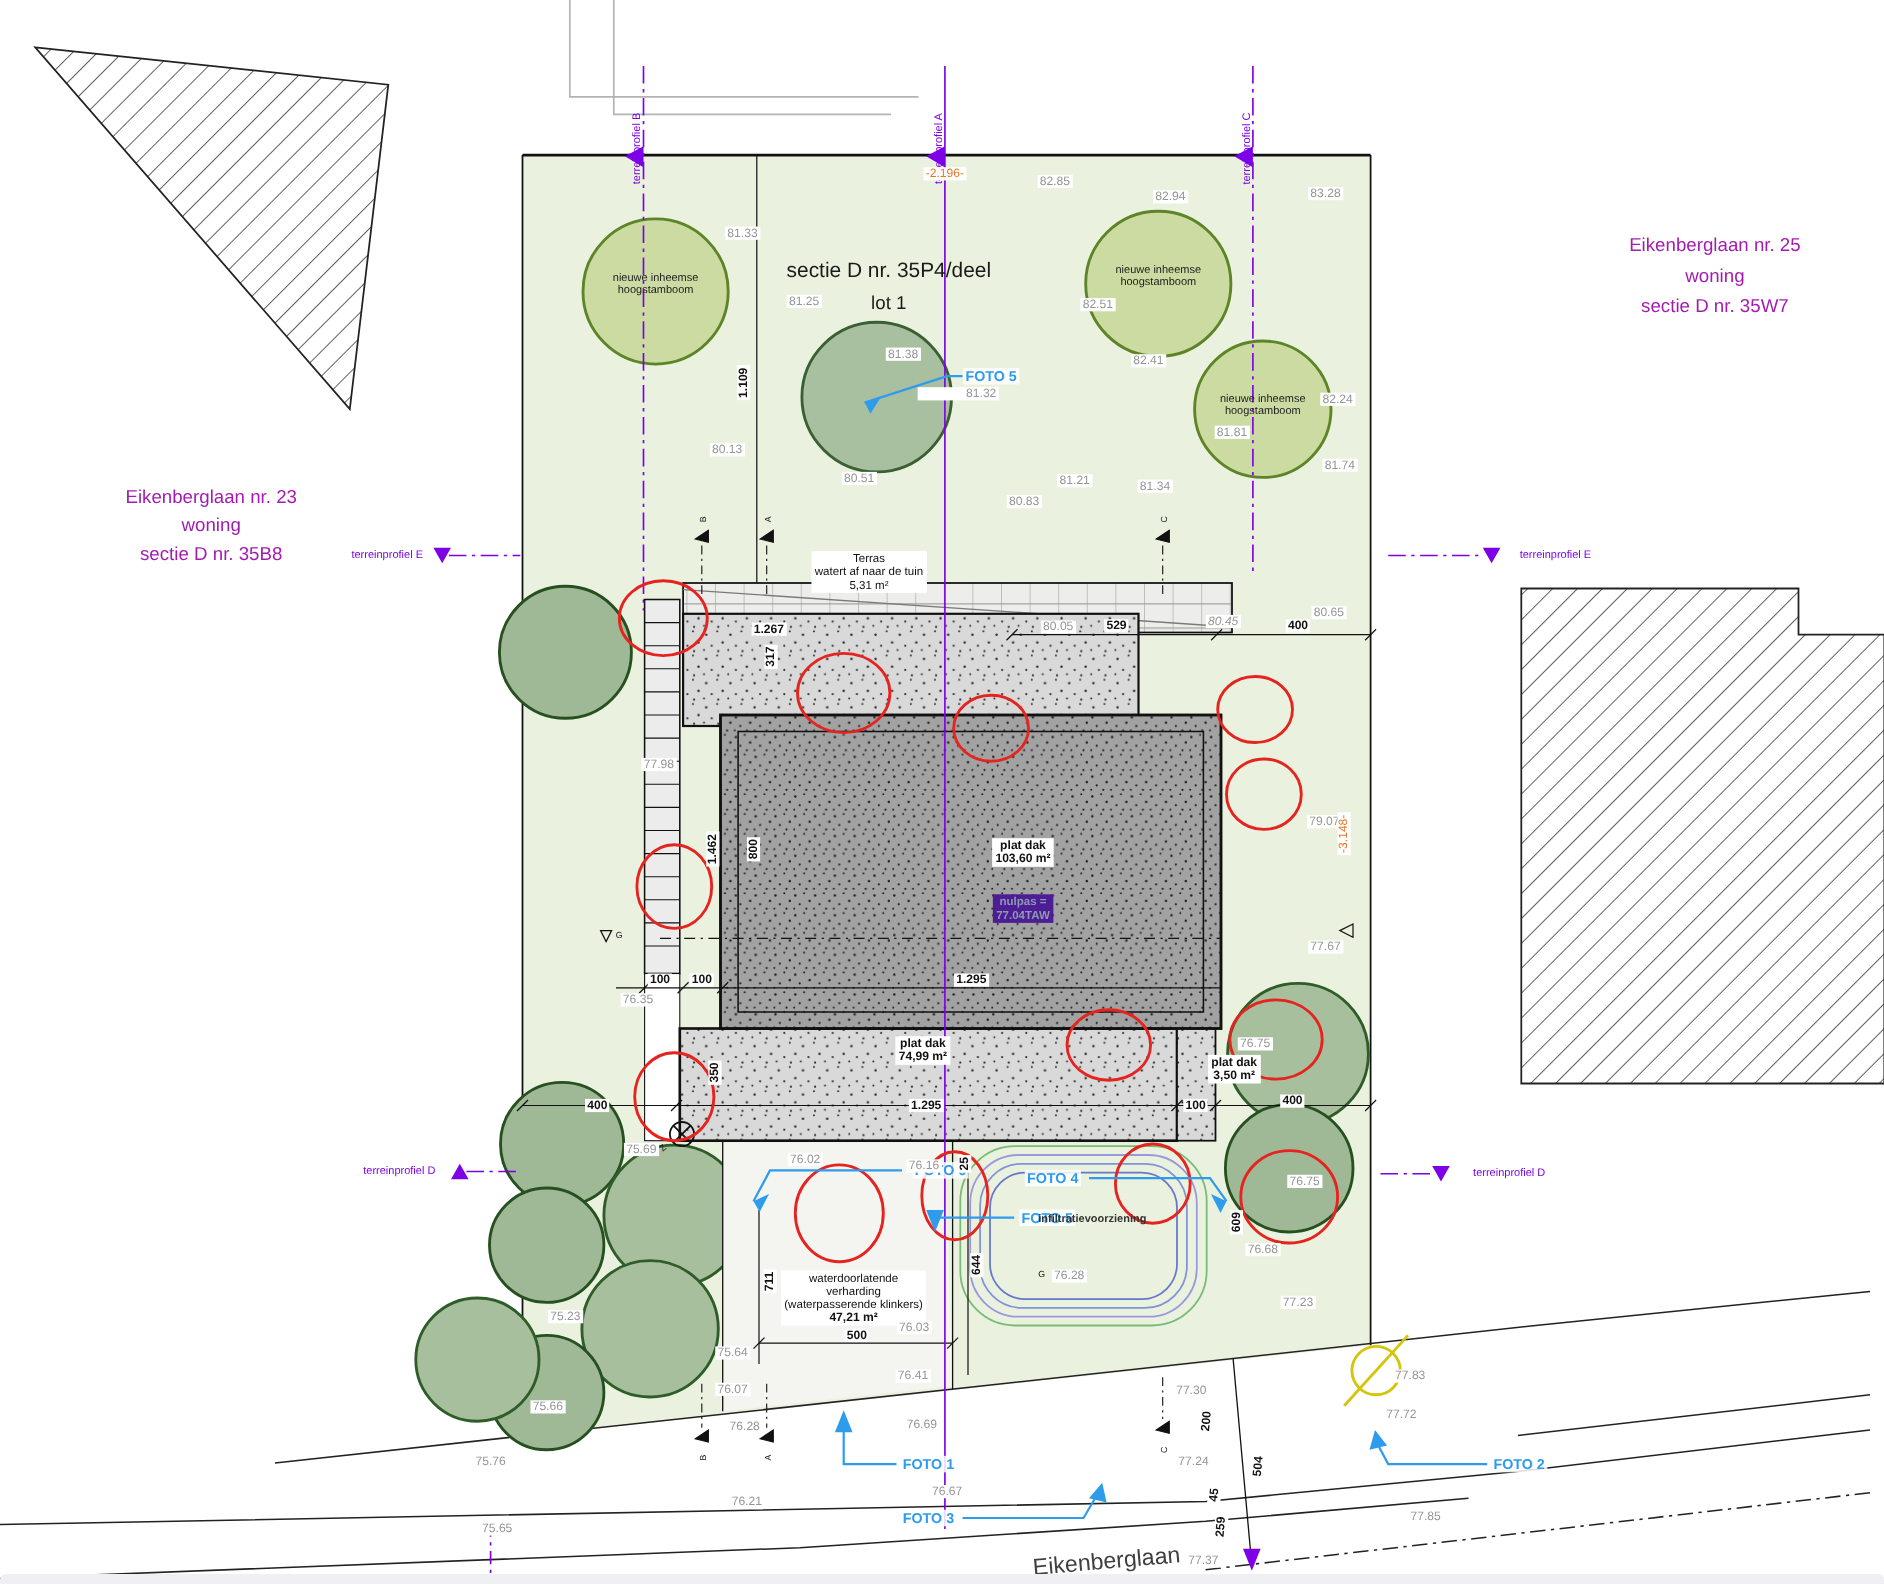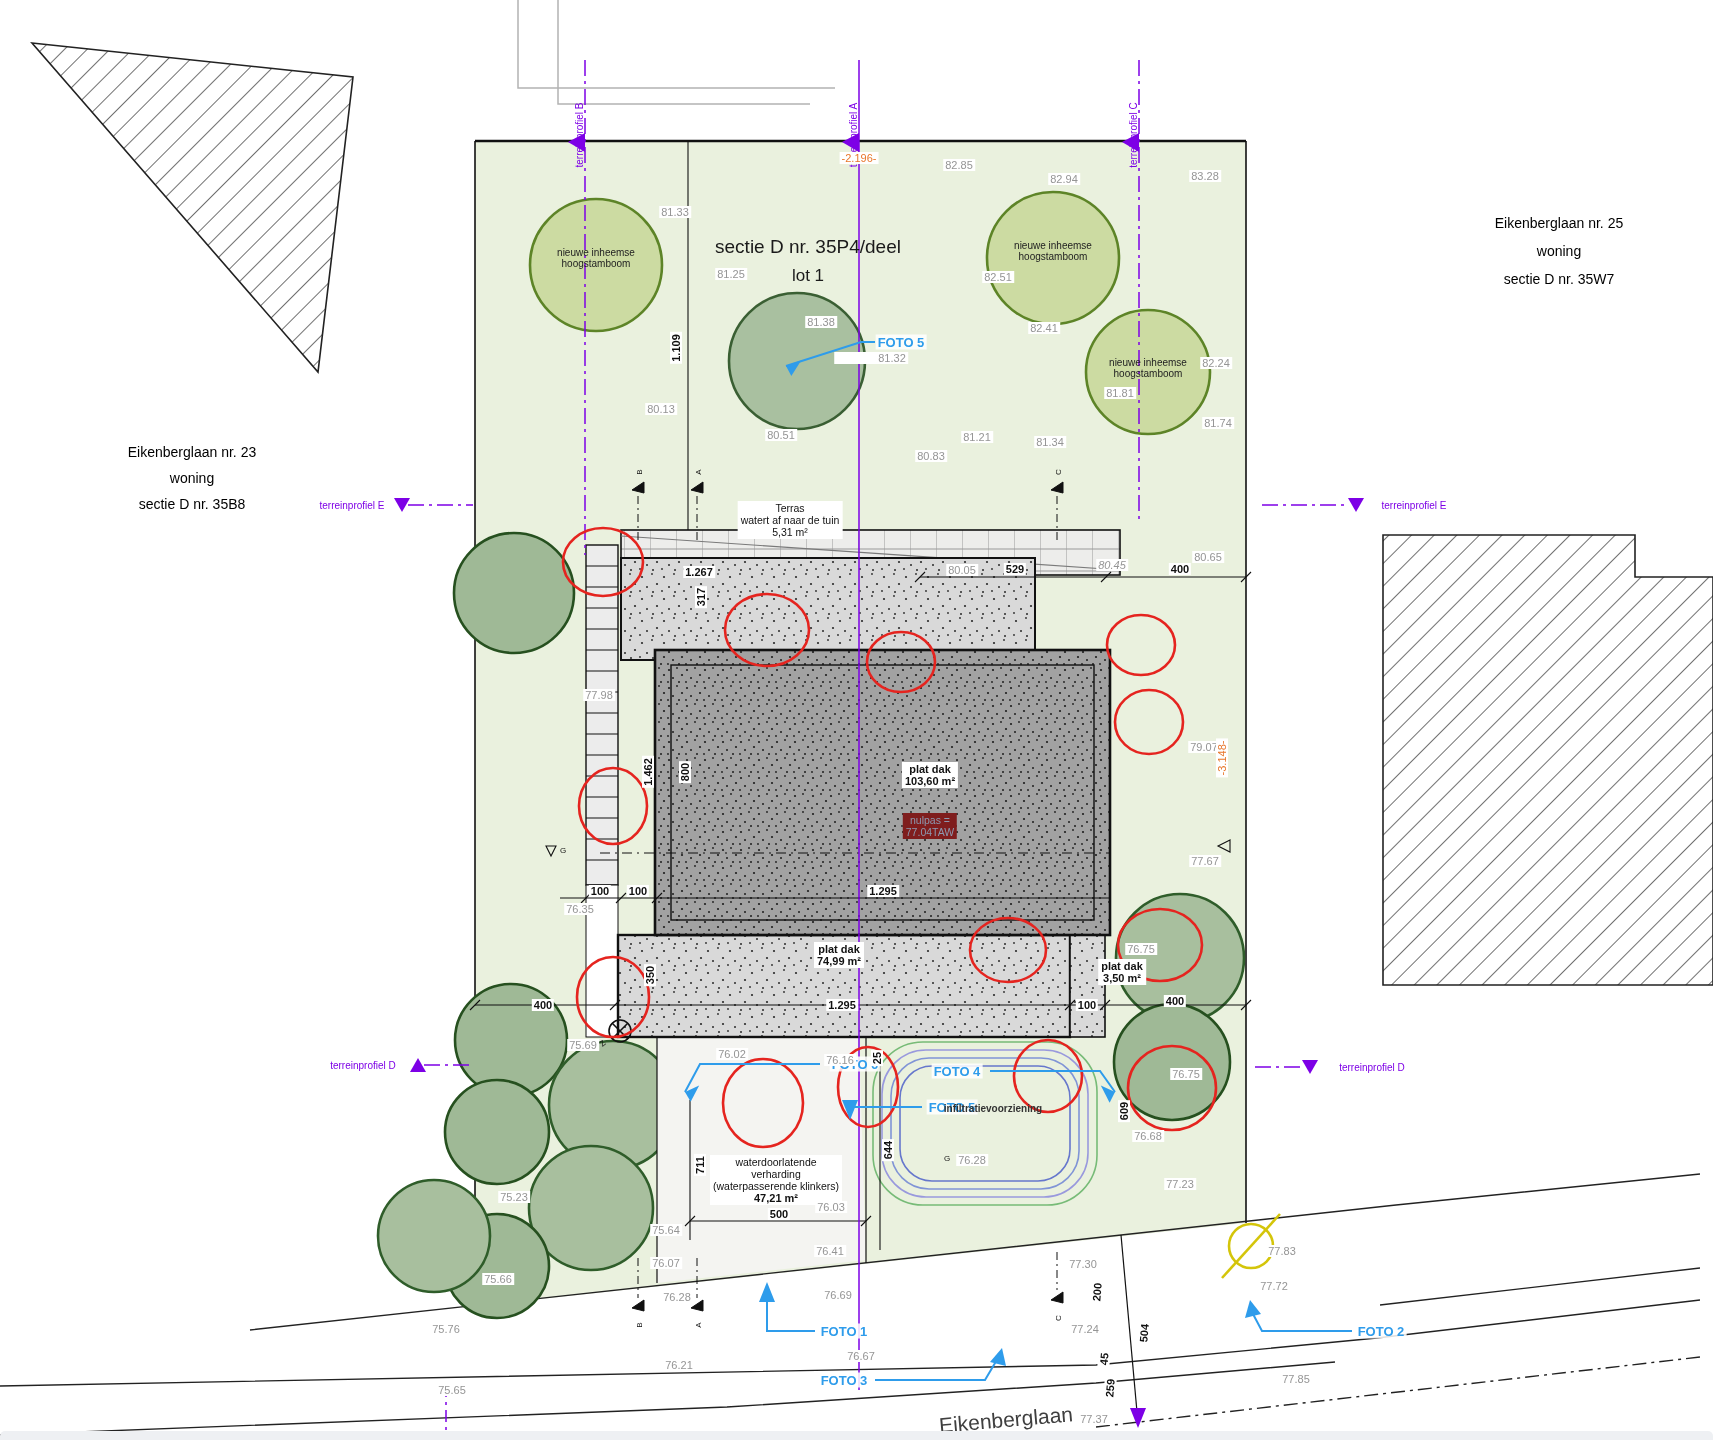--- a/index.html
+++ b/index.html
@@ -7,24 +7,24 @@
   #stage svg{position:absolute;left:0;top:0;}
   .lbl{position:absolute;transform:translate(-50%,-50%);white-space:nowrap;}
   .spot{color:#959595;background:#ffffff;padding:0 2px;font-size:11px;line-height:12px;}
   .dim{color:#111;background:#ffffff;padding:0 2px;font-size:11px;font-weight:bold;line-height:12px;}
   .odim{color:#e8762a;background:#ffffff;padding:0 2px;font-size:11px;line-height:12px;}
   .mark{color:#111;font-size:8px;line-height:8px;}
   .ptxt{color:#7d00e6;font-size:10px;line-height:11px;}
   .pvert{transform:translate(-50%,-100%) rotate(-90deg);transform-origin:center bottom;}
   .foto{color:#2e9ceb;font-weight:bold;font-size:13px;background:rgba(255,255,255,.85);padding:0 2px;}
   .title{color:#1a1a1a;text-align:center;font-size:19px;}
-  .nbr{color:#000000;text-align:right;font-size:14px;line-height:26px;}
+  .nbr{color:#a21caf;text-align:right;font-size:17px;line-height:26px;}
   .houselbl{text-align:center;background:#ffffff;border:0;padding:1px 3px;font-size:10.5px;line-height:12px;color:#111;}
   .houselbl b{font-size:11px;}
-  .nulpas{background:#7f1d1d;color:#8d99b0;font-size:10.5px;line-height:12px;padding:1px 3px;text-align:center;}
+  .nulpas{background:#4c1d95;color:#8d99b0;font-size:10.5px;line-height:12px;padding:1px 3px;text-align:center;font-weight:bold;}
   .treelbl{font-size:10px;line-height:11px;color:#222;text-align:center;}
   .infil{font-size:10px;font-weight:bold;color:#333;}
   .street{font-size:21px;color:#3f3f3f;transform:translate(-50%,-50%) rotate(-5deg);}
   .botbar{position:absolute;left:0;right:0;bottom:0;height:9px;background:#eef0f3;border-radius:5px 5px 0 0;}
 </style>
 </head>
 <body>
 
 <div id="stage">
 

